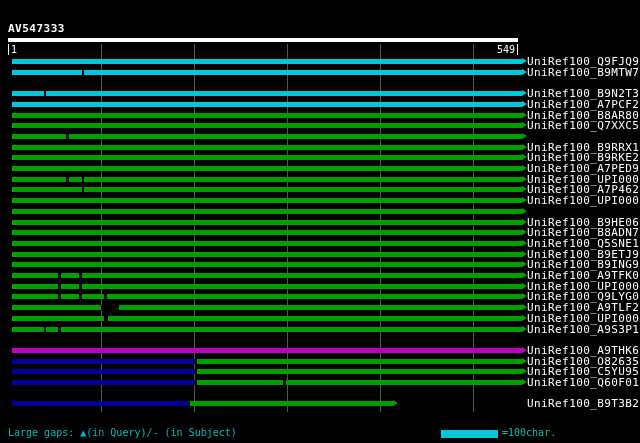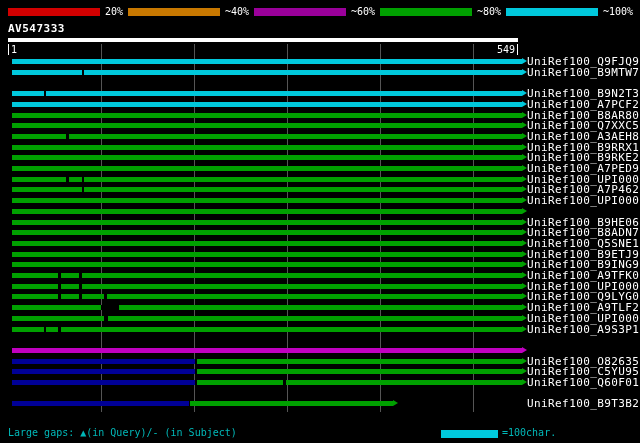--- a/index.html
+++ b/index.html
@@ -25,32 +25,20 @@
             letter-spacing:.4px;white-space:nowrap;}
   .footer{position:absolute;left:0;bottom:0;width:640px;height:20px;background:#000;z-index:2;}
   .legend{position:absolute;left:8px;top:4px;color:#00b8b8;font-size:10px;line-height:12px;white-space:nowrap;}
   .unitbar{position:absolute;left:441px;top:7px;width:57px;height:8px;background:#00c8dc;}
   .unitlabel{position:absolute;left:502px;top:4px;color:#00b8b8;font-size:10px;line-height:12px;}
 </style>
 </head>
 <body>
 
 <div class="app">
-  <div class="scalebar">
-      <div class="seg" style="background: rgb(210, 0, 0);"></div>
-      <span class="lbl">20%</span>
-      <div class="seg" style="background: rgb(200, 120, 0);"></div>
-      <span class="lbl">~40%</span>
-      <div class="seg" style="background: rgb(154, 0, 154);"></div>
-      <span class="lbl">~60%</span>
-      <div class="seg" style="background: rgb(0, 160, 0);"></div>
-      <span class="lbl">~80%</span>
-      <div class="seg" style="background: rgb(0, 200, 220);"></div>
-      <span class="lbl">~100%</span>
-    </div>
   <div class="title">AV547333</div>
   <div class="querybar"></div>
   <div class="ruler">
     <span>1</span>
     <span>549</span>
   </div>
   <div class="grid">
       <div class="gridline" style="left: 100.9px;"></div>
       <div class="gridline" style="left: 193.8px;"></div>
       <div class="gridline" style="left: 286.7px;"></div>
@@ -87,21 +75,20 @@
       </div>
       <div class="row" style="top: 64.2px; text-align: right;">
         <div class="bar" style="left: 8px; width: 510px; background: rgb(0, 160, 0);"></div>
         <div class="arrow" style="left: 518px; border-left-color: rgb(0, 160, 0);"></div>
         <div class="hitlabel">UniRef100_Q7XXC5</div>
       </div>
       <div class="row" style="top: 74.9px;">
         <div class="bar" style="left: 8px; width: 510px; background: rgb(0, 160, 0);"></div>
         <div class="arrow" style="left: 518px; border-left-color: rgb(0, 160, 0);"></div>
         <div class="gapmark" style="left: 61.9px; width: 2.8px;"></div>
-        <div class="hitlabel">UniRef100_A3AEH8</div>
       </div>
       <div class="row" style="top: 85.6px;">
         <div class="bar" style="left: 8px; width: 510px; background: rgb(0, 160, 0);"></div>
         <div class="arrow" style="left: 518px; border-left-color: rgb(0, 160, 0);"></div>
         <div class="hitlabel">UniRef100_B9RRX1</div>
       </div>
       <div class="row" style="top: 96.3px;">
         <div class="bar" style="left: 8px; width: 510px; background: rgb(0, 160, 0);"></div>
         <div class="arrow" style="left: 518px; border-left-color: rgb(0, 160, 0);"></div>
         <div class="hitlabel">UniRef100_B9RKE2</div>
@@ -195,20 +182,21 @@
       <div class="row" style="top: 267.5px;">
         <div class="bar" style="left: 8px; width: 510px; background: rgb(0, 160, 0);"></div>
         <div class="arrow" style="left: 518px; border-left-color: rgb(0, 160, 0);"></div>
         <div class="gapmark" style="left: 39.6px; width: 2.8px;"></div>
         <div class="gapmark" style="left: 54.4px; width: 2.8px;"></div>
         <div class="hitlabel">UniRef100_A9S3P1</div>
       </div>
       <div class="row" style="top: 288.9px;">
         <div class="bar" style="left: 8px; width: 510px; background: rgb(192, 0, 192);"></div>
         <div class="arrow" style="left: 518px; border-left-color: rgb(192, 0, 192);"></div>
+        <div class="hitlabel">UniRef100_A9THK6</div>
       </div>
       <div class="row" style="top: 299.6px;">
         <div class="bar" style="left: 8px; width: 183px; background: rgb(0, 0, 150);"></div>
         <div class="bar" style="left: 192.9px; width: 325.1px; background: rgb(0, 160, 0);"></div>
         <div class="arrow" style="left: 518px; border-left-color: rgb(0, 160, 0);"></div>
         <div class="hitlabel">UniRef100_O82635</div>
       </div>
       <div class="row" style="top: 310.3px;">
         <div class="bar" style="left: 8px; width: 183px; background: rgb(0, 0, 150);"></div>
         <div class="bar" style="left: 192.9px; width: 325.1px; background: rgb(0, 160, 0);"></div>

